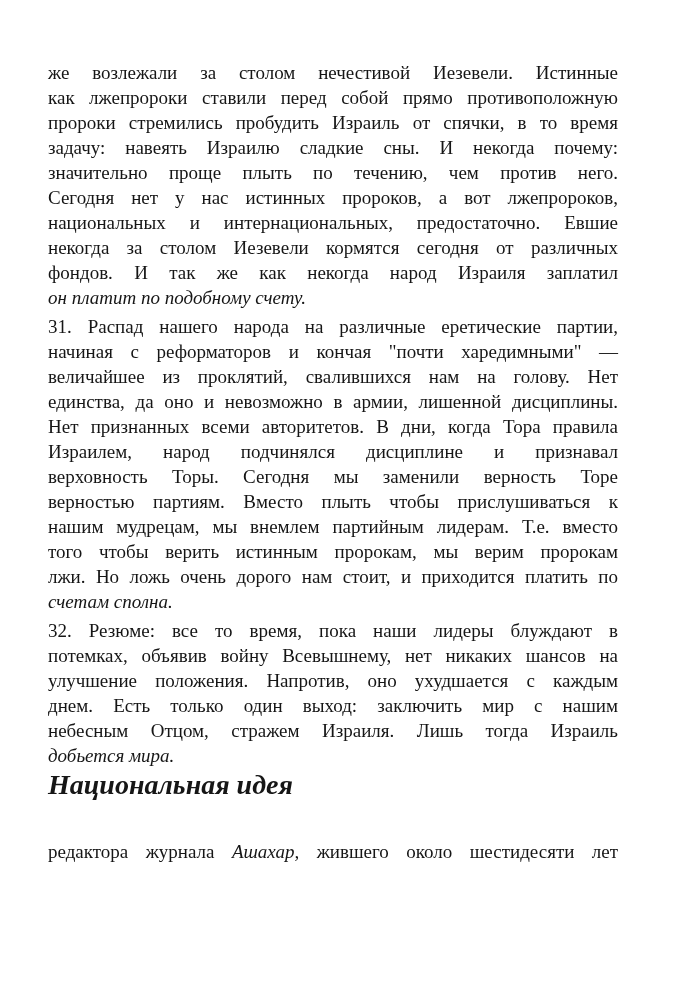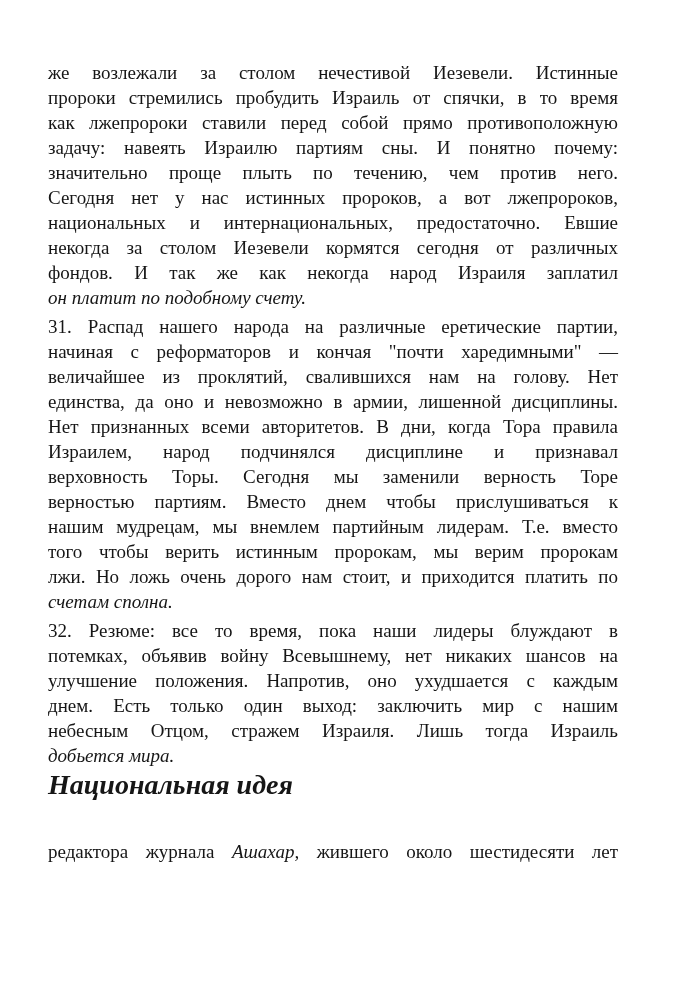--- a/index.html
+++ b/index.html
@@ -49,39 +49,39 @@
     font-style: italic;
   }
 </style>
 </head>
 <body>
 
 <div class="page">
   <div class="content" id="content">
       <div class="para">
         <div class="line"><span>же возлежали за столом нечестивой Иезевели. Истинные</span></div>
+        <div class="line"><span>как лжепророки ставили перед собой прямо противоположную</span></div>
         <div class="line"><span>пророки стремились пробудить Израиль от спячки, в то время</span></div>
-        <div class="line"><span>как лжепророки ставили перед собой прямо противоположную</span></div>
-        <div class="line"><span>задачу: навеять Израилю партиям сны. И понятно почему:</span></div>
+        <div class="line"><span>задачу: навеять Израилю сладкие сны. И некогда почему:</span></div>
         <div class="line"><span>значительно проще плыть по течению, чем против него.</span></div>
         <div class="line"><span>Сегодня нет у нас истинных пророков, а вот лжепророков,</span></div>
         <div class="line"><span>национальных и интернациональных, предостаточно. Евшие</span></div>
         <div class="line"><span>некогда за столом Иезевели кормятся сегодня от различных</span></div>
         <div class="line"><span>фондов. И так же как некогда народ Израиля заплатил</span></div>
         <div class="line flush"><span>он платит по подобному счету.</span></div>
       </div>
       <div class="para">
         <div class="line"><span>31. Распад нашего народа на различные еретические партии,</span></div>
         <div class="line"><span>начиная с реформаторов и кончая "почти харедимными" —</span></div>
         <div class="line"><span>величайшее из проклятий, свалившихся нам на голову. Нет</span></div>
         <div class="line"><span>единства, да оно и невозможно в армии, лишенной дисциплины.</span></div>
         <div class="line"><span>Нет признанных всеми авторитетов. В дни, когда Тора правила</span></div>
         <div class="line"><span>Израилем, народ подчинялся дисциплине и признавал</span></div>
         <div class="line"><span>верховность Торы. Сегодня мы заменили верность Торе</span></div>
-        <div class="line"><span>верностью партиям. Вместо днем чтобы прислушиваться к</span></div>
+        <div class="line"><span>верностью партиям. Вместо плыть чтобы прислушиваться к</span></div>
         <div class="line"><span>нашим мудрецам, мы внемлем партийным лидерам. Т.е. вместо</span></div>
         <div class="line"><span>того чтобы верить истинным пророкам, мы верим пророкам</span></div>
         <div class="line"><span>лжи. Но ложь очень дорого нам стоит, и приходится платить по</span></div>
         <div class="line flush"><span>счетам сполна.</span></div>
       </div>
       <div class="para">
         <div class="line"><span>32. Резюме: все то время, пока наши лидеры блуждают в</span></div>
         <div class="line"><span>потемках, объявив войну Всевышнему, нет никаких шансов на</span></div>
         <div class="line"><span>улучшение положения. Напротив, оно ухудшается с каждым</span></div>
         <div class="line"><span>днем. Есть только один выход: заключить мир с нашим</span></div>

